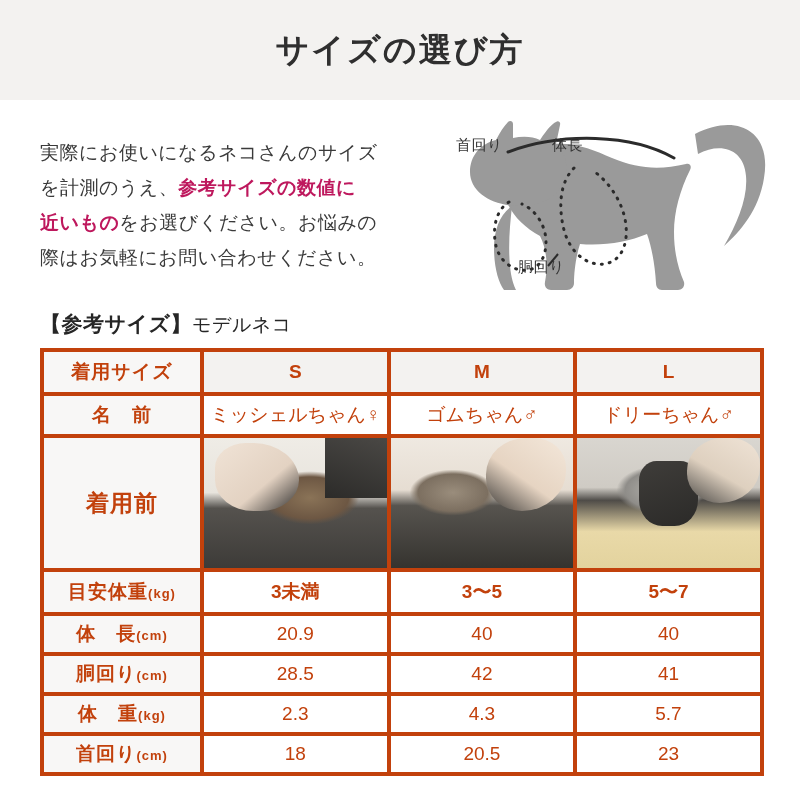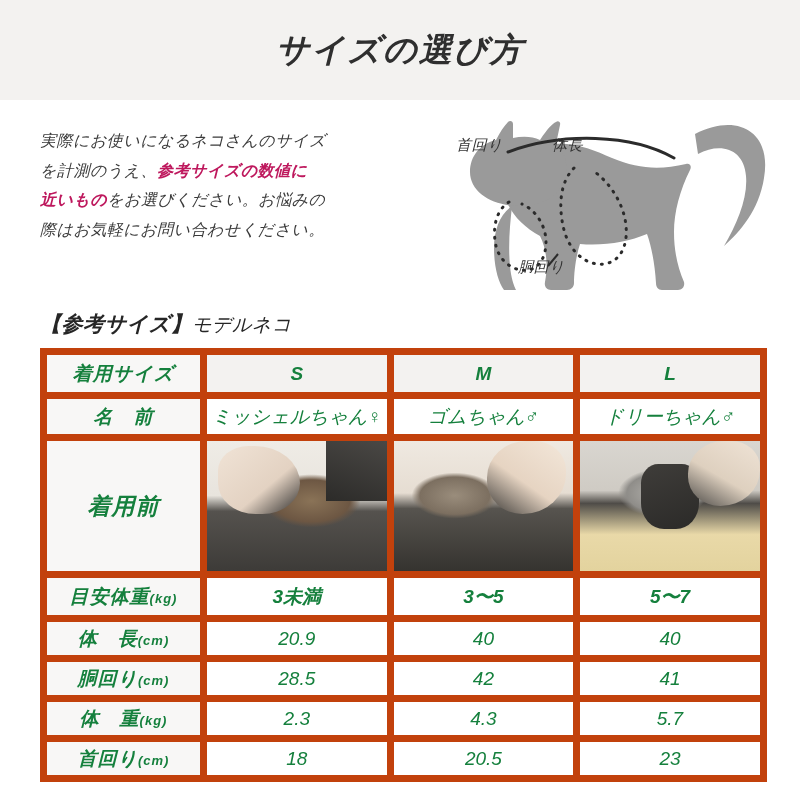--- a/index.html
+++ b/index.html
@@ -7,21 +7,20 @@
     width: 800px; height: 800px;
     background: #ffffff;
     font-family: "Liberation Sans", sans-serif;
     color: #2b2b2b;
     overflow: hidden;
   }
   .page {
     position: relative;
     width: 800px; height: 800px;
     background: #ffffff;
-    font-style: italic;
   }
 
   
   .header {
     height: 100px;
     background: #f3f2f0;
     display: flex;
     align-items: center;
     justify-content: center;
   }
@@ -33,24 +32,25 @@
   }
 
   
   .intro {
     position: relative;
     padding: 26px 40px 0 40px;
     height: 200px;
   }
   .intro-text {
     width: 400px;
-    font-size: 16px;
+    font-size: 19px;
     line-height: 1.85;
     color: #3a3a3a;
     letter-spacing: 0.5px;
+    margin-top: 9px;
   }
   .intro-text b {
     font-weight: bold;
     color: #be185d;
   }
 
   
   .cat-figure {
     position: absolute;
     top: 6px;
@@ -84,25 +84,25 @@
   .table-wrap {
     padding: 0 40px;
   }
   table.size-table {
     width: 720px;
     border-collapse: collapse;
     table-layout: fixed;
   }
   table.size-table th,
   table.size-table td {
-    border: 7px solid #c2410c;
+    border: 4px solid #c2410c;
     text-align: center;
     vertical-align: middle;
     font-size: 19px;
-    color: #15803d;
+    color: #c2410c;
   }
   col.c-label { width: 160px; }
   col.c-size  { width: 186.6px; }
 
   .row-head th {
     background: #f3f2f0;
     height: 44px;
     font-weight: bold;
     font-size: 21px;
   }

